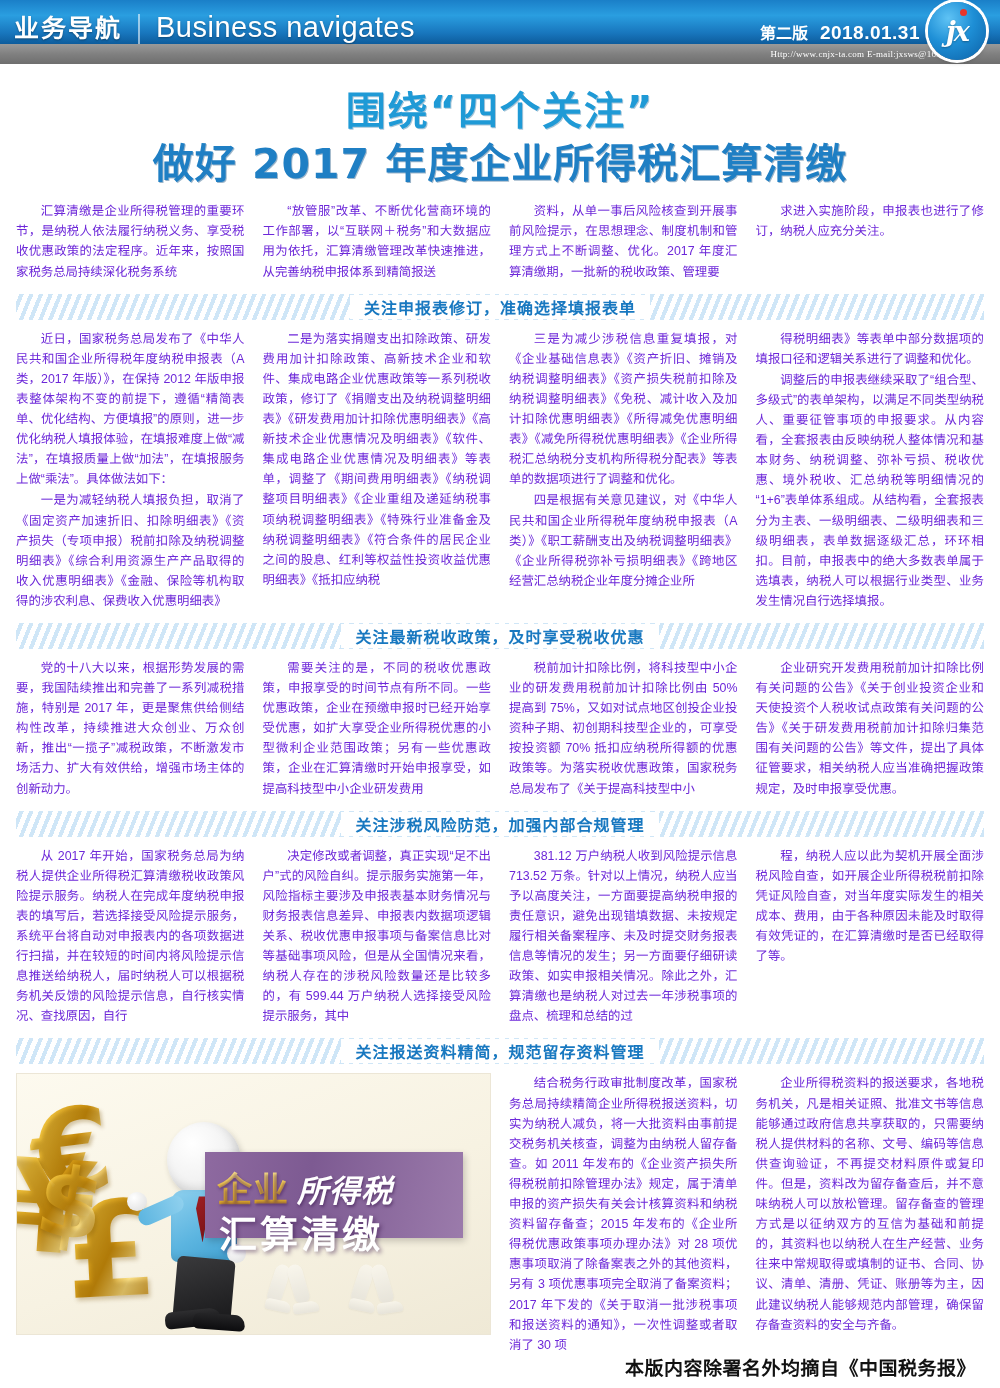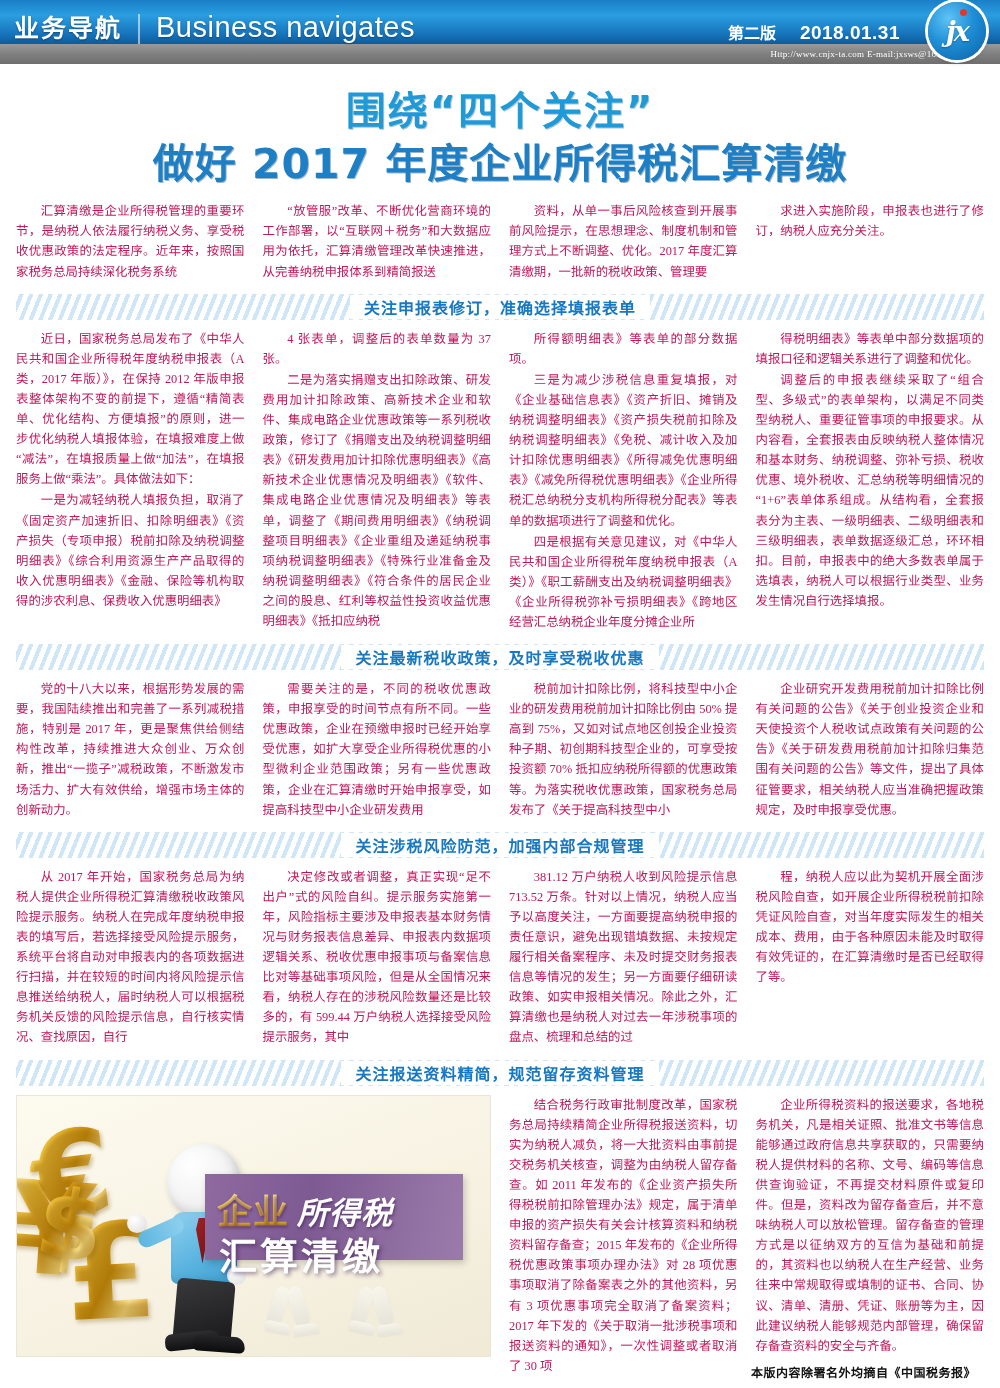--- a/index.html
+++ b/index.html
@@ -41,22 +41,22 @@
     font-family: "Liberation Sans", "DejaVu Sans", sans-serif;
     font-size: 29px;
     font-weight: 400;
     letter-spacing: .5px;
     text-shadow: 0 1px 2px rgba(0,0,0,.3);
   }
   .mh-right {
     margin-left: auto;
     display: flex;
     align-items: baseline;
-    gap: 24px;
-    padding-right: 86px;
+    gap: 12px;
+    padding-right: 66px;
   }
   .mh-edition {
     color: #ffffff;
     font-family: "DejaVu Sans", "Liberation Sans", sans-serif;
     font-size: 16px;
     font-weight: bold;
   }
   .mh-date {
     color: #ffffff;
     font-family: "Liberation Sans", "DejaVu Sans", sans-serif;
@@ -142,24 +142,24 @@
   
   .cols {
     display: grid;
     grid-template-columns: repeat(4, 1fr);
     column-gap: 18px;
     padding: 0 16px;
   }
   .col { min-width: 0; }
 
   p.body {
-    font-family: Liberation Serif, serif;
+    font-family: Liberation Sans, sans-serif;
     font-size: 12.4px;
     line-height: 1.62;
-    color: #be185d;
+    color: #6d28d9;
     text-align: justify;
     text-justify: inter-character;
     text-indent: 2em;
     margin-bottom: 1px;
   }
 
   
   .banner {
     position: relative;
     height: 26px;
@@ -326,21 +326,21 @@
   .walker .lg2 { left: 22px; top: 6px;  width: 15px; height: 40px; transform: rotate(-16deg); }
   .walker .sh1 { left: -4px; top: 42px; width: 26px; height: 11px; border-radius: 6px 11px 5px 5px; transform: rotate(12deg); }
   .walker .sh2 { left: 24px; top: 44px; width: 26px; height: 11px; border-radius: 6px 11px 5px 5px; transform: rotate(-8deg); }
 
   
   .footer {
     position: absolute;
     bottom: 8px;
     right: 24px;
     font-family: "DejaVu Serif", "Liberation Serif", serif;
-    font-size: 12px;
+    font-size: 19px;
     font-weight: bold;
     color: #111111;
     letter-spacing: .5px;
   }
 </style>
 </head>
 <body>
 
 <div class="masthead">
   <span class="mh-cn">业务导航</span>
@@ -383,25 +383,23 @@
 
 <div class="banner">
   <span class="banner-text">关注申报表修订，准确选择填报表单</span>
 </div>
 <div class="cols">
   <div class="col">
     <p class="body">近日，国家税务总局发布了《中华人民共和国企业所得税年度纳税申报表（A 类，2017 年版）》，在保持 2012 年版申报表整体架构不变的前提下，遵循“精简表单、优化结构、方便填报”的原则，进一步优化纳税人填报体验，在填报难度上做“减法”，在填报质量上做“加法”，在填报服务上做“乘法”。具体做法如下：</p>
     <p class="body">一是为减轻纳税人填报负担，取消了《固定资产加速折旧、扣除明细表》《资产损失（专项申报）税前扣除及纳税调整明细表》《综合利用资源生产产品取得的收入优惠明细表》《金融、保险等机构取得的涉农利息、保费收入优惠明细表》</p>
   </div>
   <div class="col">
-    <p class="body">4 张表单，调整后的表单数量为 37 张。</p>
     <p class="body">二是为落实捐赠支出扣除政策、研发费用加计扣除政策、高新技术企业和软件、集成电路企业优惠政策等一系列税收政策，修订了《捐赠支出及纳税调整明细表》《研发费用加计扣除优惠明细表》《高新技术企业优惠情况及明细表》《软件、集成电路企业优惠情况及明细表》等表单，调整了《期间费用明细表》《纳税调整项目明细表》《企业重组及递延纳税事项纳税调整明细表》《特殊行业准备金及纳税调整明细表》《符合条件的居民企业之间的股息、红利等权益性投资收益优惠明细表》《抵扣应纳税</p>
   </div>
   <div class="col">
-    <p class="body">所得额明细表》等表单的部分数据项。</p>
     <p class="body">三是为减少涉税信息重复填报，对《企业基础信息表》《资产折旧、摊销及纳税调整明细表》《资产损失税前扣除及纳税调整明细表》《免税、减计收入及加计扣除优惠明细表》《所得减免优惠明细表》《减免所得税优惠明细表》《企业所得税汇总纳税分支机构所得税分配表》等表单的数据项进行了调整和优化。</p>
     <p class="body">四是根据有关意见建议，对《中华人民共和国企业所得税年度纳税申报表（A 类）》《职工薪酬支出及纳税调整明细表》《企业所得税弥补亏损明细表》《跨地区经营汇总纳税企业年度分摊企业所</p>
   </div>
   <div class="col">
     <p class="body">得税明细表》等表单中部分数据项的填报口径和逻辑关系进行了调整和优化。</p>
     <p class="body">调整后的申报表继续采取了“组合型、多级式”的表单架构，以满足不同类型纳税人、重要征管事项的申报要求。从内容看，全套报表由反映纳税人整体情况和基本财务、纳税调整、弥补亏损、税收优惠、境外税收、汇总纳税等明细情况的“1+6”表单体系组成。从结构看，全套报表分为主表、一级明细表、二级明细表和三级明细表，表单数据逐级汇总，环环相扣。目前，申报表中的绝大多数表单属于选填表，纳税人可以根据行业类型、业务发生情况自行选择填报。</p>
   </div>
 </div>
 
 <div class="banner">

